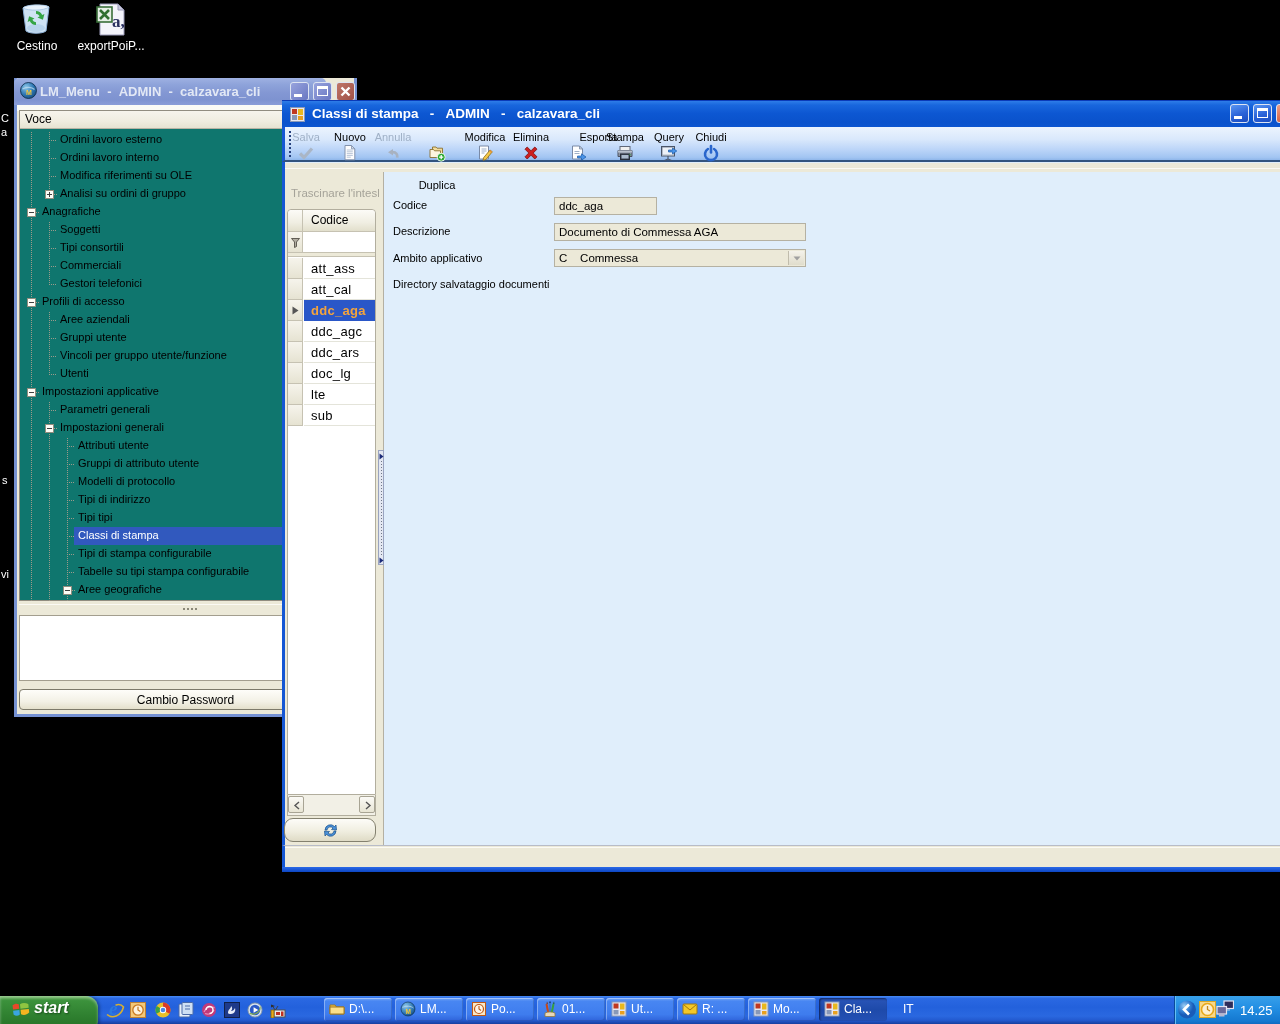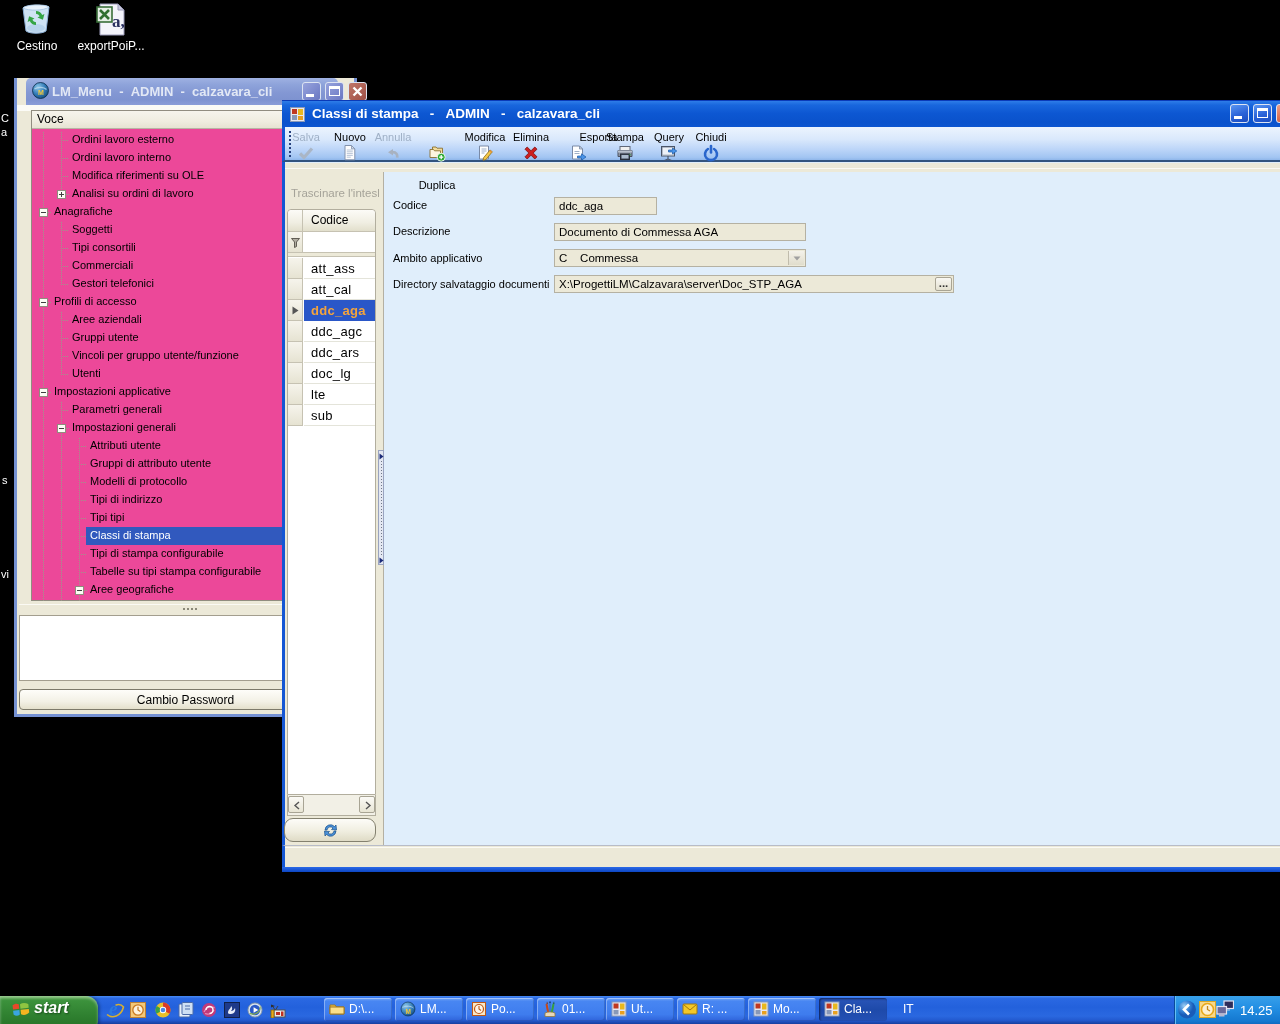--- a/index.html
+++ b/index.html
@@ -45,21 +45,21 @@
 </svg>
 <div class="dlabel" style="left:76px;top:39px;width:70px;">exportPoiP...</div>
 
 <div class="dlabel" style="left:1px;top:112px;font-size:11px;">C</div>
 <div class="dlabel" style="left:1px;top:126px;font-size:11px;">a</div>
 <div class="dlabel" style="left:2px;top:474px;font-size:11px;">s</div>
 <div class="dlabel" style="left:1px;top:568px;font-size:11px;">vi</div>
 
 <div class="abs" style="left:14px;top:78px;width:343px;height:639px;background:#ece9d8;border:3px solid #7591d2;border-top:0;"></div>
 <div class="abs" style="left:14px;top:78px;width:312px;height:27px;border-radius:5px 5px 0 0;
- background:linear-gradient(#9fb1e2 0%,#8ea3da 25%,#8397d3 55%,#7e93d0 80%,#8a9dd8 100%);margin-left:12px;">
+ background:linear-gradient(#9fb1e2 0%,#8ea3da 25%,#8397d3 55%,#7e93d0 80%,#8a9dd8 100%);">
  <svg class="abs" style="left:6px;top:4px;" width="17" height="17" viewBox="0 0 17 17">
    <defs>
           <radialGradient id="lmg" cx="0.35" cy="0.3" r="0.9">
             <stop offset="0" stop-color="#8ec8ea"></stop>
             <stop offset="0.5" stop-color="#2f78b4"></stop>
             <stop offset="1" stop-color="#0e3a64"></stop>
           </radialGradient>
         </defs>
    <circle cx="8.5" cy="8.5" r="8" fill="url(#lmg)" stroke="#0a2a48" stroke-width="0.8"></circle>
    <path d="M2.5 7 C6 4.5 12 5 14.5 7.5" stroke="#bcd8ec" stroke-width="1.2" fill="none" opacity="0.8"></path>
@@ -73,21 +73,21 @@
         <div class="abs" style="left:3px;top:3px;width:11px;height:10px;border:1px solid #fff;border-top-width:3px;"></div>
       </div>
  <div class="capbtn" style="left:322px;top:4px;background:linear-gradient(135deg,#bf7668,#a05147);">
         <svg class="abs" style="left:2px;top:2px;" width="13" height="13" viewBox="0 0 13 13">
           <path d="M2.5 2.5 L10.5 10.5 M10.5 2.5 L2.5 10.5" stroke="#fff" stroke-width="2.4"></path>
         </svg>
       </div>
 </div>
 
 <div class="abs" style="left:17px;top:105px;width:337px;height:6px;background:#fbfbf6;"></div>
-<div class="abs" style="left:19px;top:110px;width:333px;height:491px;background:#ec4899;border:1px solid #918d80;margin-left:12px;">
+<div class="abs" style="left:19px;top:110px;width:333px;height:491px;background:#0f766e;border:1px solid #918d80;">
  <div class="abs" style="left:0;top:0;width:331px;height:18px;background:linear-gradient(#f6f4ec,#f0ede0 60%,#e6e3d2);border-bottom:1px solid #b8b4a4;">
    <span style="position:absolute;left:5px;top:1px;font-size:12px;color:#000;">Voce</span>
  </div>
  <div class="abs" style="left:0;top:18px;width:331px;height:472px;overflow:hidden;">
 <div class="dotv" style="left:11px;top:3px;height:469px;"></div>
 <div class="dotv" style="left:29px;top:3px;height:63px;"></div>
 <div class="dotv" style="left:29px;top:93px;height:63px;"></div>
 <div class="dotv" style="left:29px;top:183px;height:63px;"></div>
 <div class="dotv" style="left:29px;top:273px;height:199px;"></div>
 <div class="dotv" style="left:47px;top:309px;height:163px;"></div>
@@ -95,21 +95,21 @@
 <div class="titem" style="left:40px;top:4px;">Ordini lavoro esterno</div>
 <div class="doth" style="left:29px;top:29px;width:8px;"></div>
 <div class="titem" style="left:40px;top:22px;">Ordini lavoro interno</div>
 <div class="doth" style="left:29px;top:47px;width:8px;"></div>
 <div class="titem" style="left:40px;top:40px;">Modifica riferimenti su OLE</div>
 <div class="doth" style="left:34px;top:65px;width:3px;"></div>
 <div class="pmbox" style="left:25px;top:61px;">
           <div class="h"></div>
           <div class="v"></div>
         </div>
-<div class="titem" style="left:40px;top:58px;">Analisi su ordini di lavoro</div>
+<div class="titem" style="left:40px;top:58px;">Analisi su ordini di gruppo</div>
 <div class="doth" style="left:16px;top:83px;width:3px;"></div>
 <div class="pmbox" style="left:7px;top:79px;">
           <div class="h"></div>
         </div>
 <div class="titem" style="left:22px;top:76px;">Anagrafiche</div>
 <div class="doth" style="left:29px;top:101px;width:8px;"></div>
 <div class="titem" style="left:40px;top:94px;">Soggetti</div>
 <div class="doth" style="left:29px;top:119px;width:8px;"></div>
 <div class="titem" style="left:40px;top:112px;">Tipi consortili</div>
 <div class="doth" style="left:29px;top:137px;width:8px;"></div>
@@ -359,23 +359,20 @@
 <div class="flabel" style="left:393px;top:252px;">Ambito applicativo</div>
 <div class="flabel" style="left:393px;top:278px;">Directory salvataggio documenti</div>
 <div class="ffield" style="left:554px;top:197px;width:103px;height:18px;">ddc_aga</div>
 <div class="ffield" style="left:554px;top:223px;width:252px;height:18px;">Documento di Commessa AGA</div>
 <div class="ffield" style="left:554px;top:249px;width:252px;height:18px;">C&nbsp;&nbsp;&nbsp;&nbsp;Commessa
  <div class="abs" style="right:1px;top:1px;width:16px;height:14px;background:linear-gradient(#f4f2ea,#e0ddcc);border-left:1px solid #c0bcac;">
   <svg class="abs" style="left:4px;top:5px;" width="8" height="5" viewBox="0 0 8 5">
           <path d="M0.5 0.5 L7.5 0.5 L4 4.5 Z" fill="#a0a0a0"></path>
         </svg>
       </div>
-</div>
-<div class="ffield" style="left:554px;top:275px;width:400px;height:18px;">X:\ProgettiLM\Calzavara\server\Doc_STP_AGA
- <div class="abs" style="right:1px;top:1px;width:17px;height:14px;background:linear-gradient(#f8f7f2,#e4e1d0);border:1px solid #a8a494;border-radius:2px;text-align:center;line-height:10px;color:#333;font-weight:bold;">...</div>
 </div>
 
 <div class="abs" style="left:282px;top:845px;width:998px;height:22px;background:#ece9d8;border-top:1px solid #b8bcc8;border-left:3px solid #1557d4;">
  <div class="abs" style="left:0;top:1px;width:998px;height:1px;background:#fbfaf4;"></div>
 </div>
 <div class="abs" style="left:282px;top:867px;width:998px;height:5px;background:linear-gradient(#2a6ae8,#0c45c2);"></div>
 
 <div class="abs" style="left:0;top:996px;width:1280px;height:28px;
  background:linear-gradient(#478af4 0%,#2a68e2 9%,#2361dc 40%,#2a68e0 72%,#2259ce 87%,#1b47ae 96%,#163e9c 100%);"></div>
 

